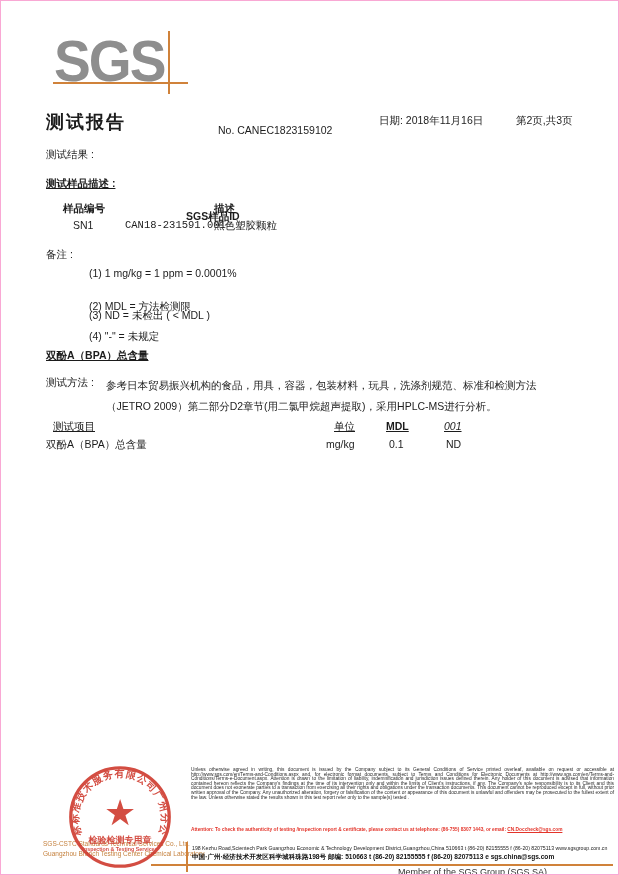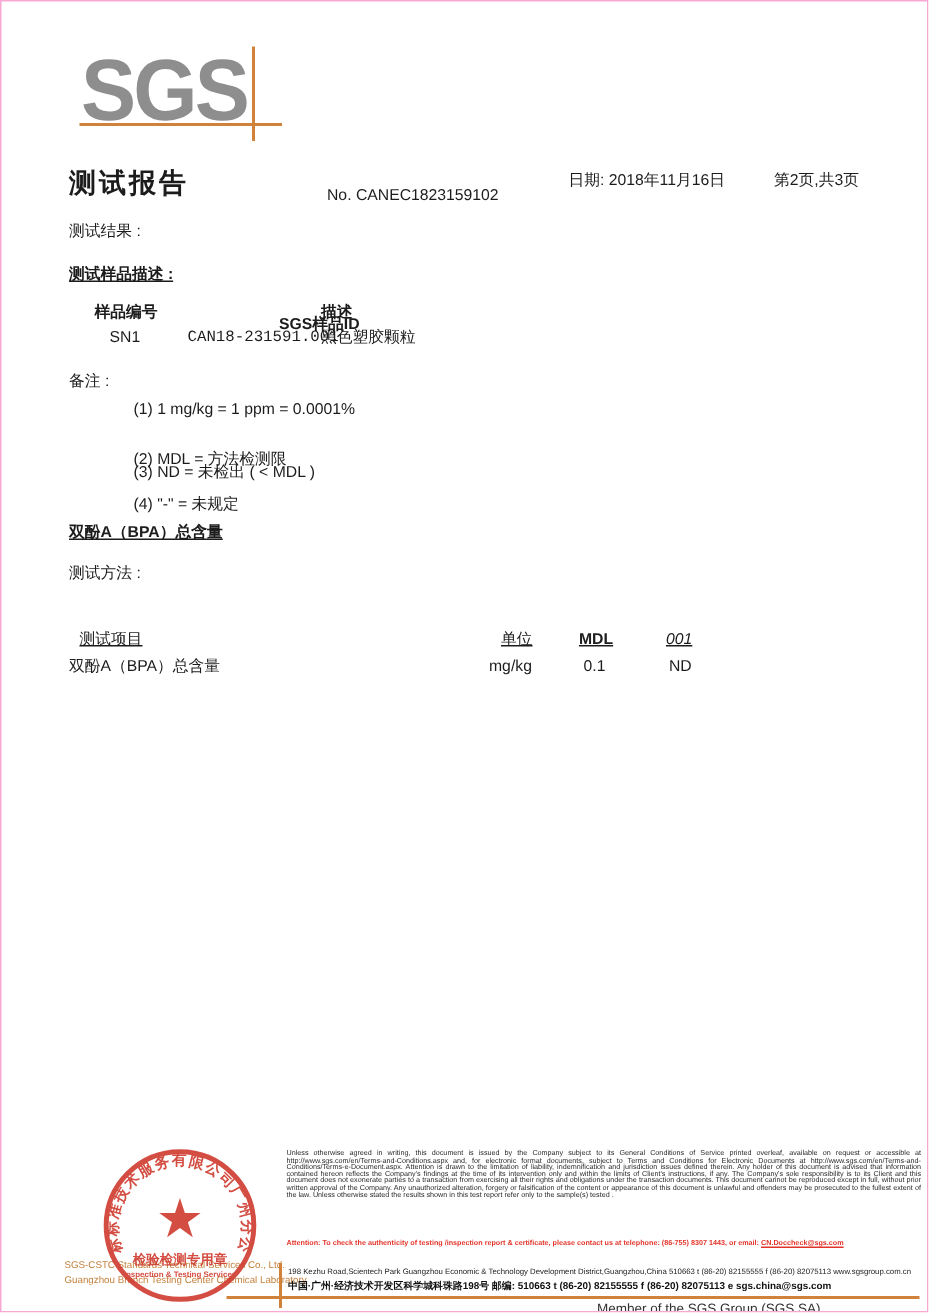--- a/index.html
+++ b/index.html
@@ -63,20 +63,21 @@
 
   <div class="abs fs" style="left:45px;top:247px;">备注 :</div>
   <div class="abs fs" style="left:88px;top:266px;">(1) 1 mg/kg = 1 ppm = 0.0001%</div>
   <div class="abs fs" style="left:88px;top:287px;margin-top:12px;">(2) MDL = 方法检测限</div>
   <div class="abs fs" style="left:88px;top:308px;">(3) ND = 未检出 ( &lt; MDL )</div>
   <div class="abs fs" style="left:88px;top:329px;">(4) "-" = 未规定</div>
 
   <div class="abs fs b u" style="left:45px;top:348px;">双酚A（BPA）总含量</div>
 
   <div class="abs fs" style="left:45px;top:375px;">测试方法 :</div>
+  <div class="abs method" style="left:105px;top:374px;">参考日本贸易振兴机构的食品，用具，容器，包装材料，玩具，洗涤剂规范、标准和检测方法（JETRO 2009）第二部分D2章节(用二氯甲烷超声提取)，采用HPLC-MS进行分析。</div>
 
   <div class="abs fs u" style="left:52px;top:419px;">测试项目</div>
   <div class="abs fs u" style="left:333px;top:419px;">单位</div>
   <div class="abs fs u b" style="left:385px;top:419px;">MDL</div>
   <div class="abs fs u i" style="left:443px;top:419px;">001</div>
   <div class="abs fs" style="left:45px;top:437px;">双酚A（BPA）总含量</div>
   <div class="abs fs" style="left:325px;top:437px;">mg/kg</div>
   <div class="abs fs" style="left:388px;top:437px;">0.1</div>
   <div class="abs fs" style="left:445px;top:437px;">ND</div>
 

